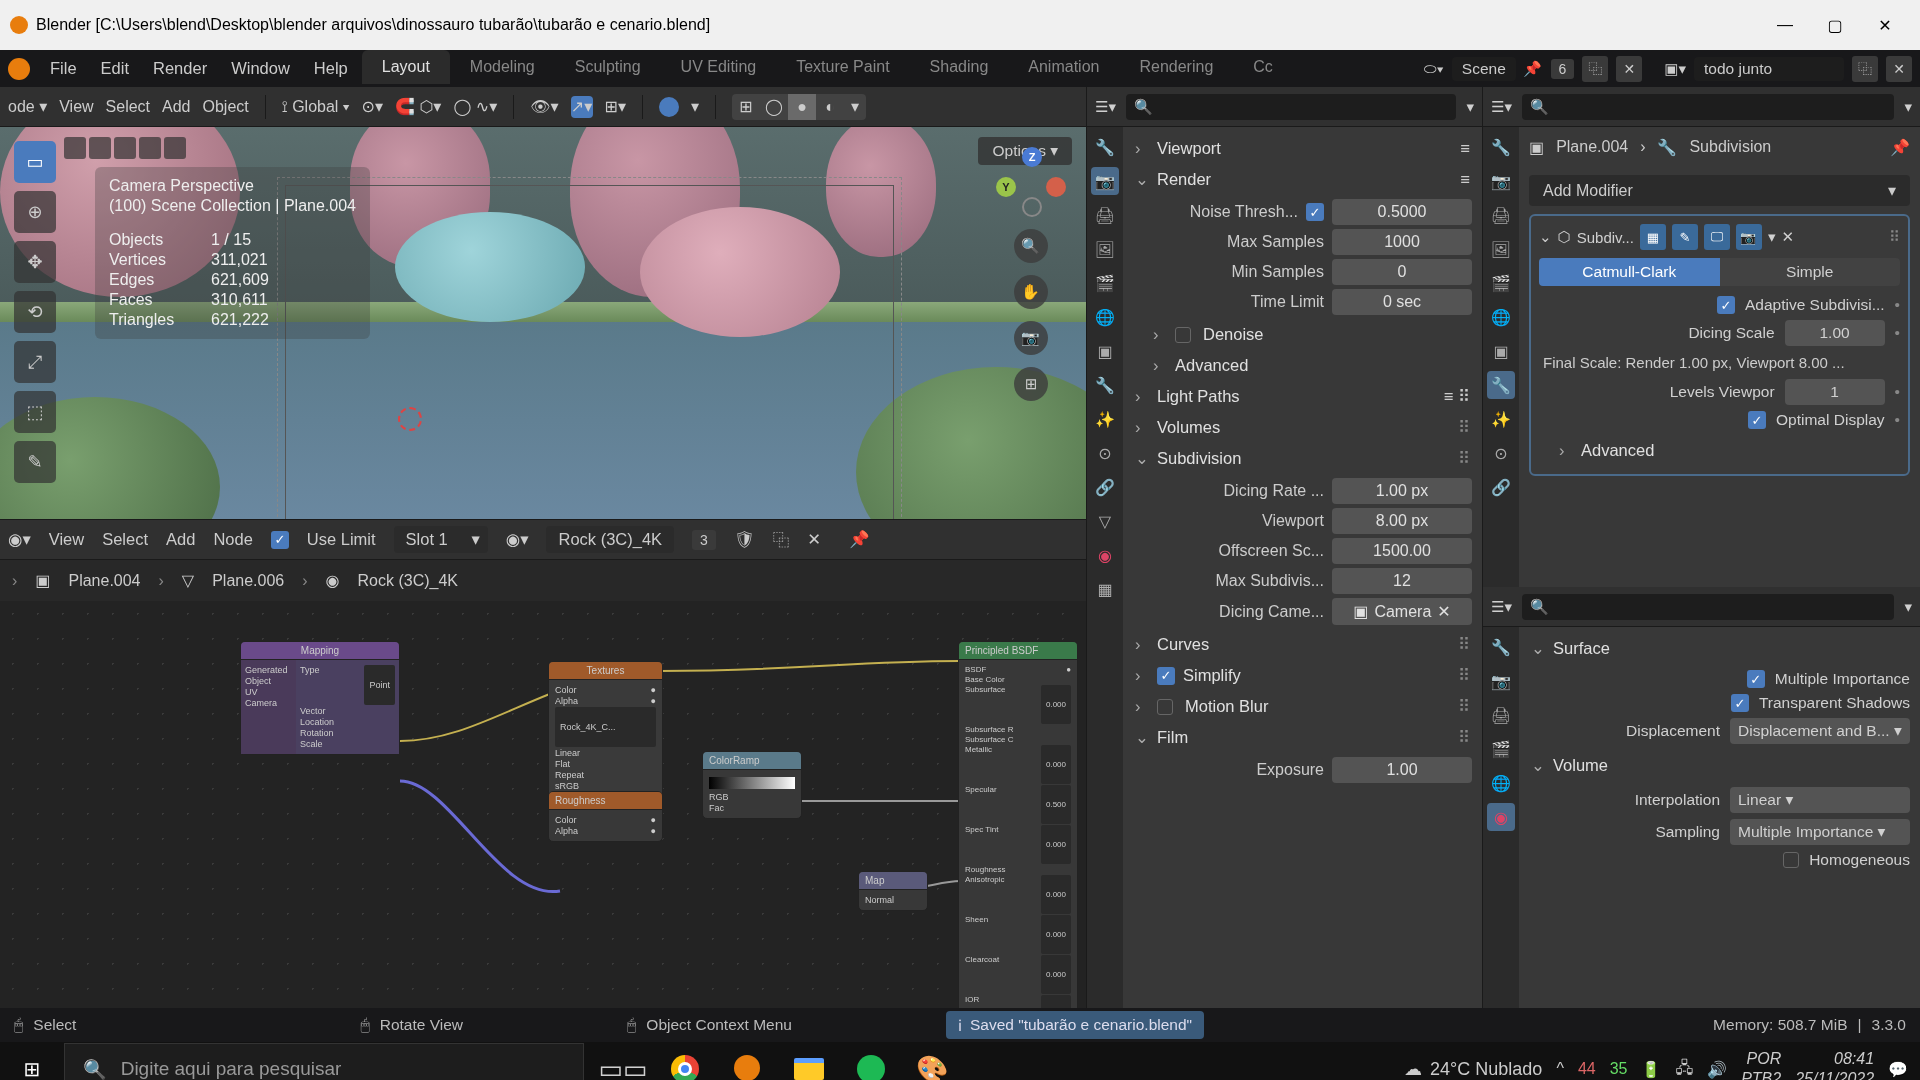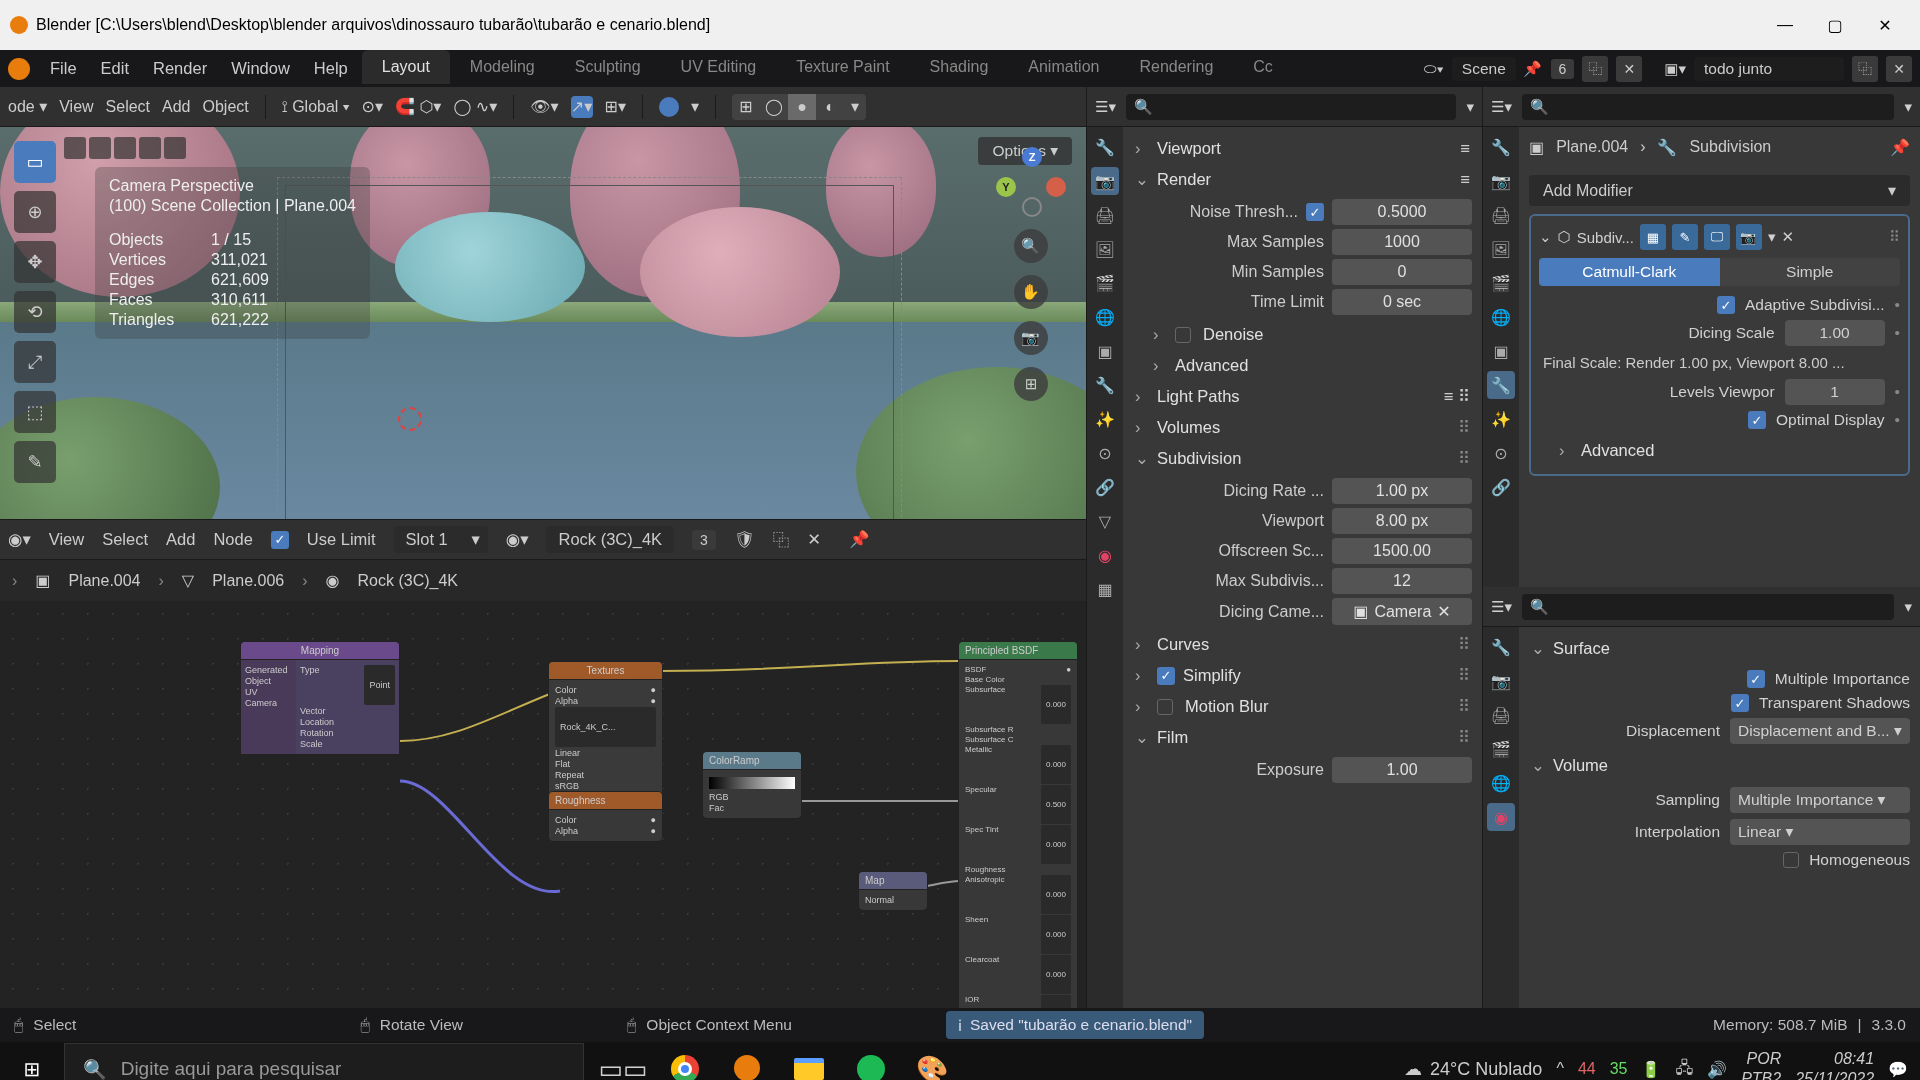--- a/index.html
+++ b/index.html
@@ -759,26 +759,26 @@
             </div>
           <div class="sub-row">
               <span class="lbl">Displacement</span>
               <span class="val" style="width:180px;text-align:left;padding-left:8px"><span>Displacement and B...</span> ▾</span>
             </div>
           <div class="section-header">
               <span class="chev">⌄</span>
               <span>Volume</span>
             </div>
           <div class="sub-row">
+              <span class="lbl">Interpolation</span>
+              <span class="val" style="width:180px;text-align:left;padding-left:8px"><span>Linear</span> ▾</span>
+            </div>
+          <div class="sub-row">
               <span class="lbl">Sampling</span>
               <span class="val" style="width:180px;text-align:left;padding-left:8px"><span>Multiple Importance</span> ▾</span>
-            </div>
-          <div class="sub-row">
-              <span class="lbl">Interpolation</span>
-              <span class="val" style="width:180px;text-align:left;padding-left:8px"><span>Linear</span> ▾</span>
             </div>
           <div class="sub-row">
               <span class="lbl"></span>
               <span style="width:16px;height:16px;border:1px solid #666;border-radius:3px"></span>
               <span>Homogeneous</span>
             </div>
         </div>
       </div>
     </div>
   </div>

